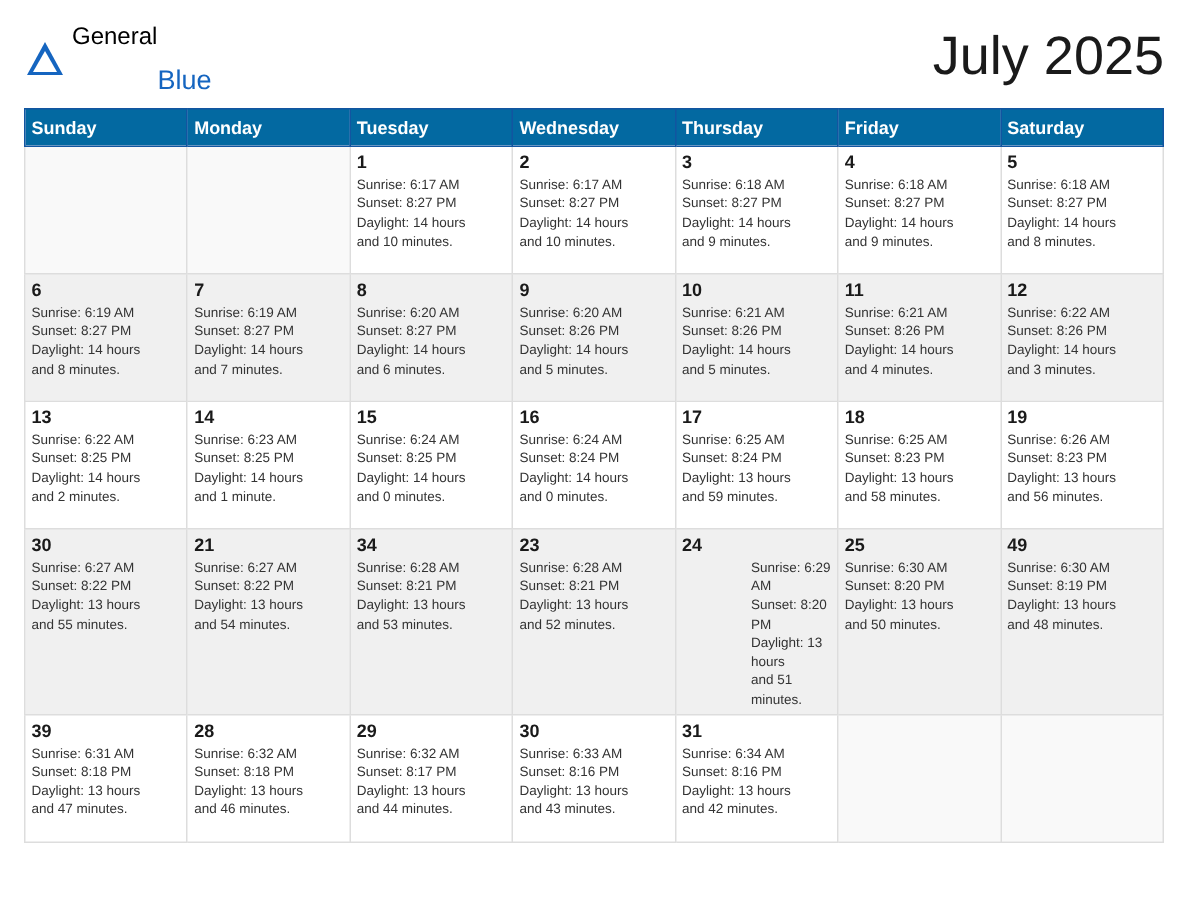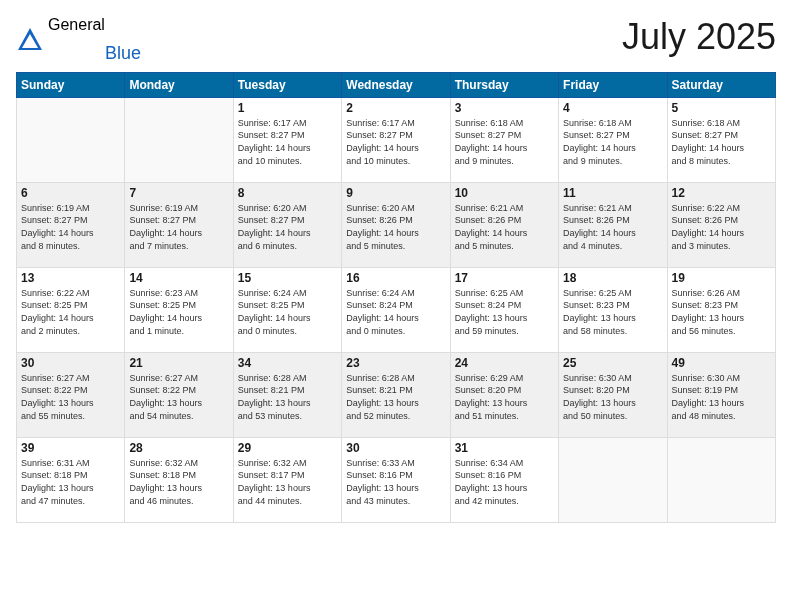--- a/index.html
+++ b/index.html
@@ -289,21 +289,21 @@
         </td>
         <td>
           <span class="day-num">23</span>
           <div class="day-info" style="white-space: pre-line;">Sunrise: 6:28 AM
 Sunset: 8:21 PM
 Daylight: 13 hours
 and 52 minutes.</div>
         </td>
         <td>
           <span class="day-num">24</span>
-          <div class="day-info" style="white-space: pre-line;">Sunrise: 6:29 AM
+          <div class="day-info" style="white-space: pre-line; margin-left: 46px;">Sunrise: 6:29 AM
 Sunset: 8:20 PM
 Daylight: 13 hours
 and 51 minutes.</div>
         </td>
         <td>
           <span class="day-num">25</span>
           <div class="day-info" style="white-space: pre-line;">Sunrise: 6:30 AM
 Sunset: 8:20 PM
 Daylight: 13 hours
 and 50 minutes.</div>

